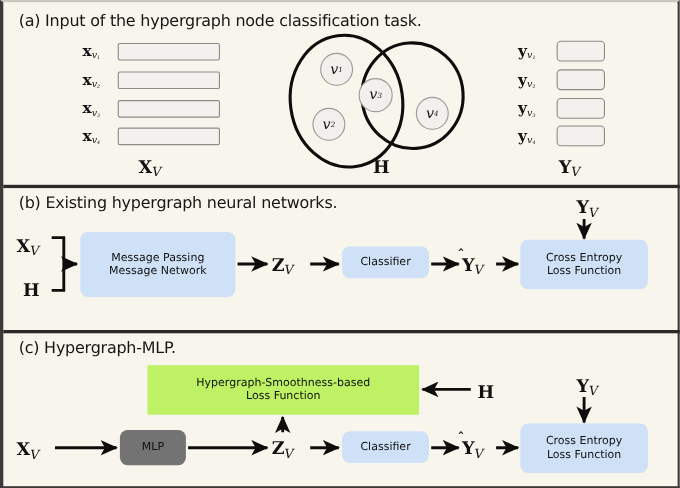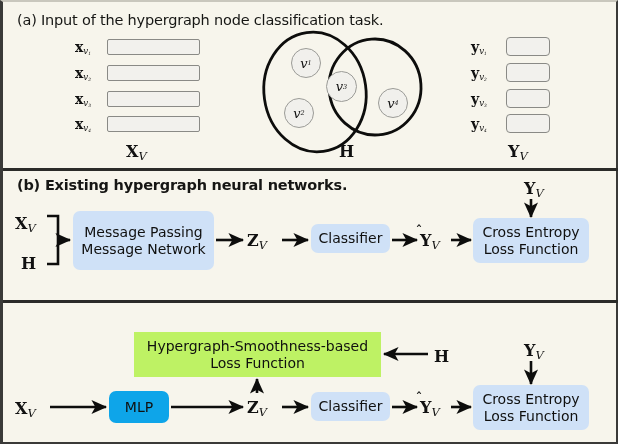--- a/index.html
+++ b/index.html
@@ -69,26 +69,26 @@
   }
   .node .sub2{font-style:italic;}
 
   
   .fbox{
     position:absolute;
     box-sizing:border-box;
     display:flex;align-items:center;justify-content:center;
     text-align:center;
     font-family:"DejaVu Sans", sans-serif;
-    font-size:14px;
+    font-size:10px;
     line-height:1.18;
     color:#10100f;
   }
   .blue{background:#cfe1f7;border-radius:7px;}
-  .pink{background:#0ea5e9;border-radius:7px;}
+  .pink{background:#737373;border-radius:7px;}
   .pinkflat{background:#bef264;border-radius:0px;}
 
   svg.ov{position:absolute;left:0;top:0;overflow:visible;pointer-events:none;}
 </style>
 </head>
 <body>
 
 <div id="fig">
 
   <div class="panel" style="top:0;height:200px;">
@@ -161,21 +161,21 @@
 
     <div class="m" style="left:505px;top:140px;font-size:16px;">
       <b>Y</b><span class="sub" style="font-size:0.72em;"><span class="cal">V</span></span>
     </div>
   </div>
 
   <div class="divider" style="top:166px;"></div>
 
   <div class="panel" style="top:169px;height:129px;">
 
-    <div class="caption" style="left:14px;top:6px;font-weight:bold;">(b) Existing hypergraph neural networks.</div>
+    <div class="caption" style="left:14px;top:6px;">(b) Existing hypergraph neural networks.</div>
 
     <div class="m" style="left:12px;top:43px;font-size:16px;">
       <b>X</b><span class="sub" style="font-size:0.72em;"><span class="cal">V</span></span>
     </div>
     <div class="m" style="left:18px;top:83px;font-size:16px;font-weight:bold;">H</div>
 
     <div class="fbox blue" style="left:70px;top:40px;width:141px;height:59px;flex-direction:column;">
       <span>Message Passing</span>
       <span>Message Network</span>
     </div>
@@ -213,20 +213,21 @@
       <line x1="389" y1="69" x2="414" y2="69" stroke="#0d0d0c" stroke-width="2.6" marker-end="url(#ah)"></line>
       <line x1="448" y1="69" x2="468" y2="69" stroke="#0d0d0c" stroke-width="2.6" marker-end="url(#ah)"></line>
       <line x1="528" y1="28" x2="528" y2="46" stroke="#0d0d0c" stroke-width="2.6" marker-end="url(#ah)"></line>
     </svg>
   </div>
 
   <div class="divider" style="top:298px;"></div>
 
   <div class="panel" style="top:301px;height:140px;">
 
+    <div class="caption" style="left:14px;top:6px;">(c) Hypergraph-MLP.</div>
 
     <div class="fbox pinkflat" style="left:131px;top:29px;width:247px;height:45px;flex-direction:column;">
       <span>Hypergraph-Smoothness-based</span>
       <span>Loss Function</span>
     </div>
 
     <div class="m" style="left:431px;top:44px;font-size:16px;font-weight:bold;">H</div>
 
     <div class="m" style="left:521px;top:38px;font-size:16px;">
       <b>Y</b><span class="sub" style="font-size:0.72em;"><span class="cal">V</span></span>

